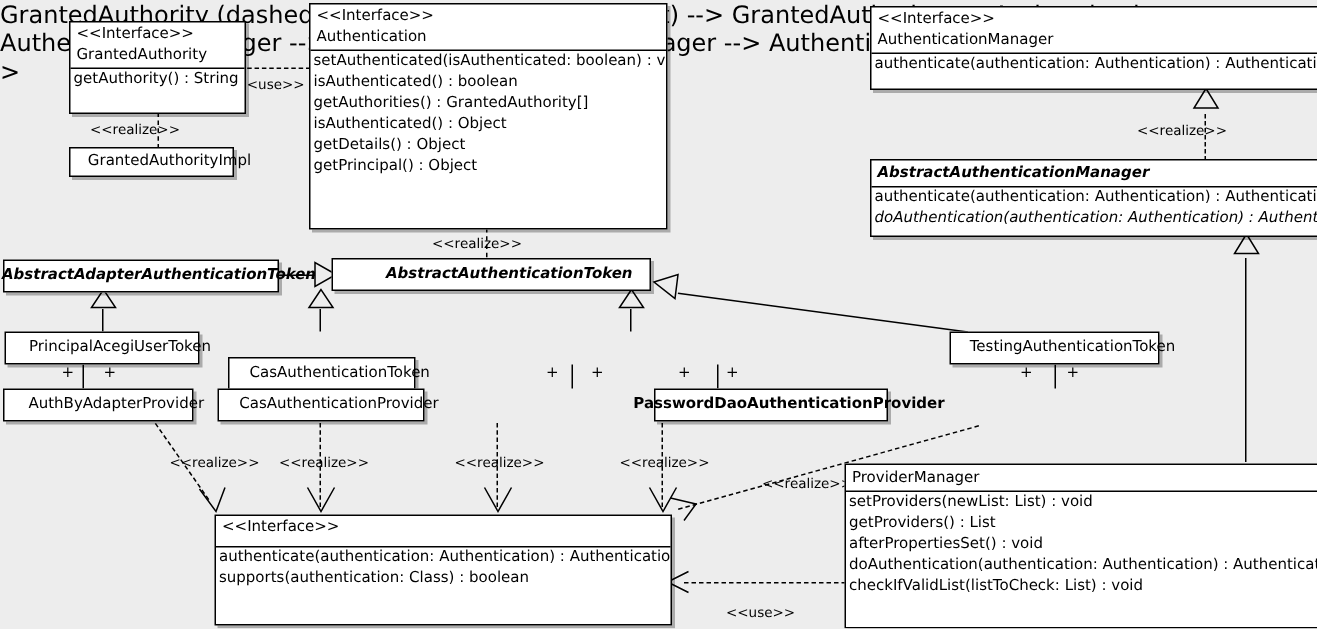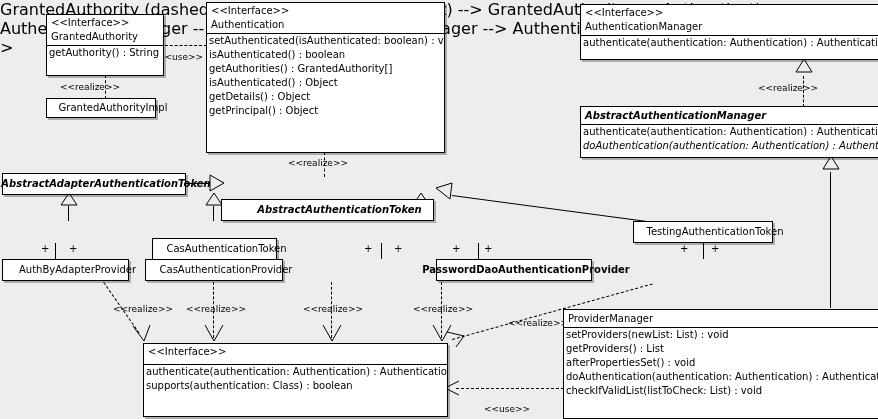--- a/index.html
+++ b/index.html
@@ -316,25 +316,28 @@
       <span class="op italic">doAuthentication(authentication: Authentication) : Authentication</span>
     </div>
   </div>
 
   
   <div class="uml-box uml-simple" style="left:2px; top:173px; width:184px; height:22px;">
     <span class="italic">AbstractAdapterAuthenticationToken</span>
   </div>
 
   
-  <div class="uml-box uml-simple" style="left:221px; top:172px; width:213px; height:22px;margin-top:27px;">
+  <div class="uml-box uml-simple" style="left:221px; top:172px; width:213px; height:22px;">
     <span class="italic">AbstractAuthenticationToken</span>
   </div>
 
   
+  <div class="uml-box uml-simple" style="left:3px; top:221px; width:130px; height:22px;">
+    <span>PrincipalAcegiUserToken</span>
+  </div>
 
   
   <div class="uml-box uml-simple" style="left:152px; top:238px; width:125px; height:22px;">
     <span>CasAuthenticationToken</span>
   </div>
 
   
 
   
   <div class="uml-box uml-simple" style="left:633px; top:221px; width:140px; height:22px;">

